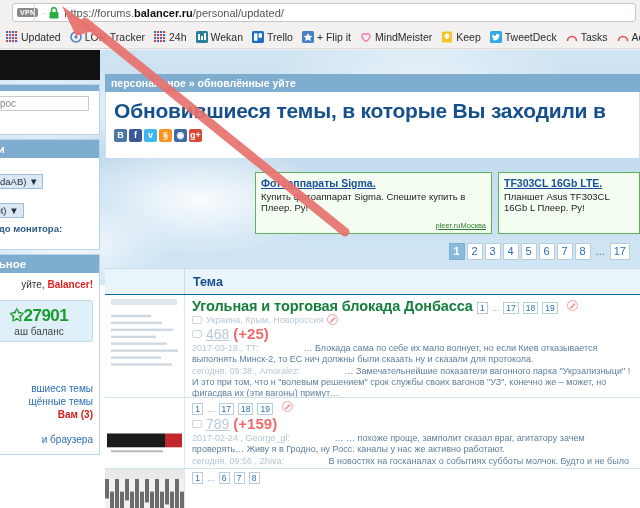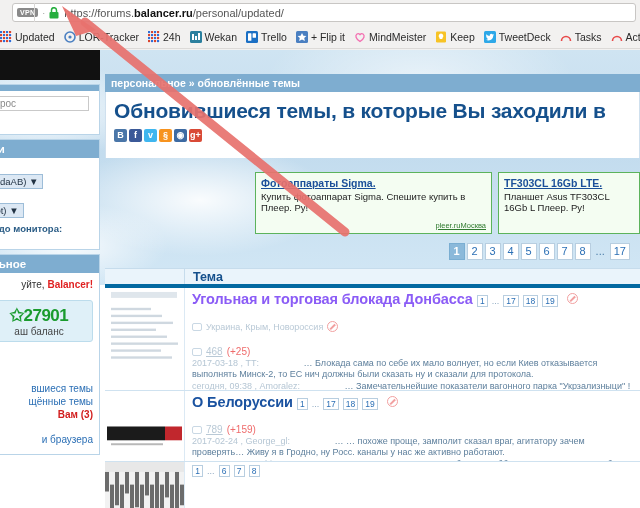--- a/index.html
+++ b/index.html
@@ -26,21 +26,21 @@
     margin-right:4px; font-family:"Liberation Sans", sans-serif;
   }
   .dot-sep { color:#999; font-size:9px; margin-right:4px; }
   .lock-icon { margin-right:5px; display:flex; align-items:center; }
   .url-text { font-size:11px; color:#555; white-space:nowrap; font-family:"Liberation Sans", sans-serif; }
   .url-text b { color:#111; font-weight:bold; }
   .url-sep { position:absolute; left:34px; top:3px; width:1px; height:19px; background:#d9d7d5; }
 
   .bookmarks-row {
     position:absolute; left:0; top:25px; width:640px; height:24px;
-    background:#f2f1f0; display:flex; align-items:center; 
+    background:#f2f1f0; display:flex; align-items:center; padding-left:6px;
     border-bottom:1px solid #dcdad8;
   }
   .bm { display:flex; align-items:center; margin-right:9px; white-space:nowrap; }
   .bm-label { font-size:10.5px; color:#2b2b2b; margin-left:3px; font-family:"Liberation Sans", sans-serif;}
   .bm-ico { width:12px; height:12px; display:block; }
 
   
   .page { position:absolute; left:0; top:50px; width:640px; height:458px; overflow:hidden;
     background:#ffffff; }
 
@@ -125,47 +125,47 @@
     display:flex; justify-content:flex-end; align-items:center; gap:2px; padding-right:10px; }
   .pg { min-width:16px; height:17px; border:1px solid #b8cee0; background:#ffffff;
     color:#2b6fb5; font-size:11px; display:flex; align-items:center; justify-content:center;
     padding:0 3px; }
   .pg.active { background:#8bb9da; color:#ffffff; border-color:#7aaed2; font-weight:bold; }
   .pg.ellipsis { border:none; background:transparent; color:#4a7ca8; min-width:10px; }
 
   
   .table { position:absolute; left:0; top:218px; width:535px; height:240px;
     background:#ffffff; border-top:1px solid #c6dcec; }
-  .thead { display:flex; height:19px; background:#eaf4fb; border-bottom:4px solid #0369a1; }
+  .thead { display:flex; height:26px; background:#eaf4fb; border-bottom:1px solid #0369a1; }
   .th-thumb { width:80px; border-right:1px solid #c6dcec; }
   .th-topic { flex:1; display:flex; align-items:center; padding-left:8px;
     font-size:12.5px; font-weight:bold; color:#15508c; }
 
   .trow { display:flex; border-bottom:1px solid #cfe2f0; background:#ffffff; }
   .td-thumb { width:80px; border-right:1px solid #dbe9f4; position:relative;
     overflow:hidden; background:#ffffff; }
   .td-body { flex:1; padding:3px 6px 4px 7px; overflow:hidden; }
 
   .topic-line { display:flex; align-items:baseline; gap:4px; white-space:nowrap; }
   .topic-title { font-size:14.5px; font-weight:bold; white-space:nowrap; letter-spacing:-0.1px;}
-  .topic-title.red { color:#8b5cf6; }
+  .topic-title.red { color:#15803d; }
   .topic-title.blue { color:#1a52a0; }
   .mini-pg { min-width:11px; height:12px; border:1px solid #b8cee0; background:#fff;
     color:#2b6fb5; font-size:8.5px; display:inline-flex; align-items:center;
     justify-content:center; padding:0 2px; line-height:1; }
   .mini-el { color:#8ba7c0; font-size:9px; }
   .ban { width:11px; height:11px; border-radius:50%; border:1.5px solid #f2a0a0;
     position:relative; display:inline-block; }
   .ban::after { content:""; position:absolute; left:1px; top:4px; width:7px; height:1.5px;
     background:#f2a0a0; transform:rotate(-45deg); }
 
-  .meta-line { display:flex; align-items:center; gap:4px; margin-top:14px; white-space:nowrap;}
+  .meta-line { display:flex; align-items:center; gap:4px; margin-top:0; white-space:nowrap;}
   .forum-name { font-size:9px; color:#b9c9d6; }
-  .cnt { font-size:10px; color:#b9c9d6;text-decoration:underline; }
-  .cnt-plus { font-size:10px; color:#ef6b6b; font-weight:normal; }
+  .cnt { font-size:14px; color:#b9c9d6;text-decoration:underline; }
+  .cnt-plus { font-size:15px; color:#ef6b6b; font-weight:bold; }
   .bubble-ico { width:10px; height:8px; border:1px solid #c9d8e4; border-radius:2px;
     display:inline-block; }
   .post-line { font-size:9px; color:#b5c6d4; line-height:11px; margin-top:1px;
     white-space:normal; overflow:hidden; }
   .post-line .body { color:#5d7f9c;margin-left:42px; }
 
   .thumb-img { width:80px; height:100%; display:block; }
 
   
   .arrow { position:absolute; left:0; top:0; width:640px; height:508px; pointer-events:none; }
@@ -350,21 +350,21 @@
             <div class="sb-link">и браузера</div>
           </div>
       </div>
     </div>
 
     <div class="main">
 
       <div class="crumb-bar">
         <span>персональное</span>
         <span class="sep">»</span>
-        <span>обновлённые темы</span>
+        <span>обновлённые уйте</span>
       </div>
 
       <div class="title-box">
         <div class="page-title">Обновившиеся темы, в которые Вы заходили в</div>
         <div class="social-row" id="social-row">
             <div class="soc vk">B</div>
             <div class="soc fb">f</div>
             <div class="soc tw">ᴠ</div>
             <div class="soc ok">§</div>
             <div class="soc mr">◉</div>
@@ -446,21 +446,20 @@
               <div class="td-thumb">
                 <svg class="thumb-img" viewBox="0 0 80 71" preserveAspectRatio="none">
                   <rect width="80" height="71" fill="#ffffff"></rect>
                   <rect x="2" y="36" width="58" height="14" fill="#1b1b1b"></rect>
                   <rect x="60" y="36" width="17" height="14" fill="#c1272d"></rect>
                   <rect x="6" y="53" width="52" height="2" fill="#b8b8b8"></rect>
                 </svg>
               </div>
               <div class="td-body">
                 <div class="topic-line">
-                  <span class="topic-title blue">О Белоруссии</span>
                   <span class="mini-pg">1</span>
                   <span class="mini-el">...</span>
                   <span class="mini-pg">17</span>
                   <span class="mini-pg">18</span>
                   <span class="mini-pg">19</span>
                   <span class="ban" style="margin-left: 5px;"></span>
                 </div>
                 <div class="meta-line">
                   <span class="bubble-ico"></span>
                   <span class="cnt">789</span>

